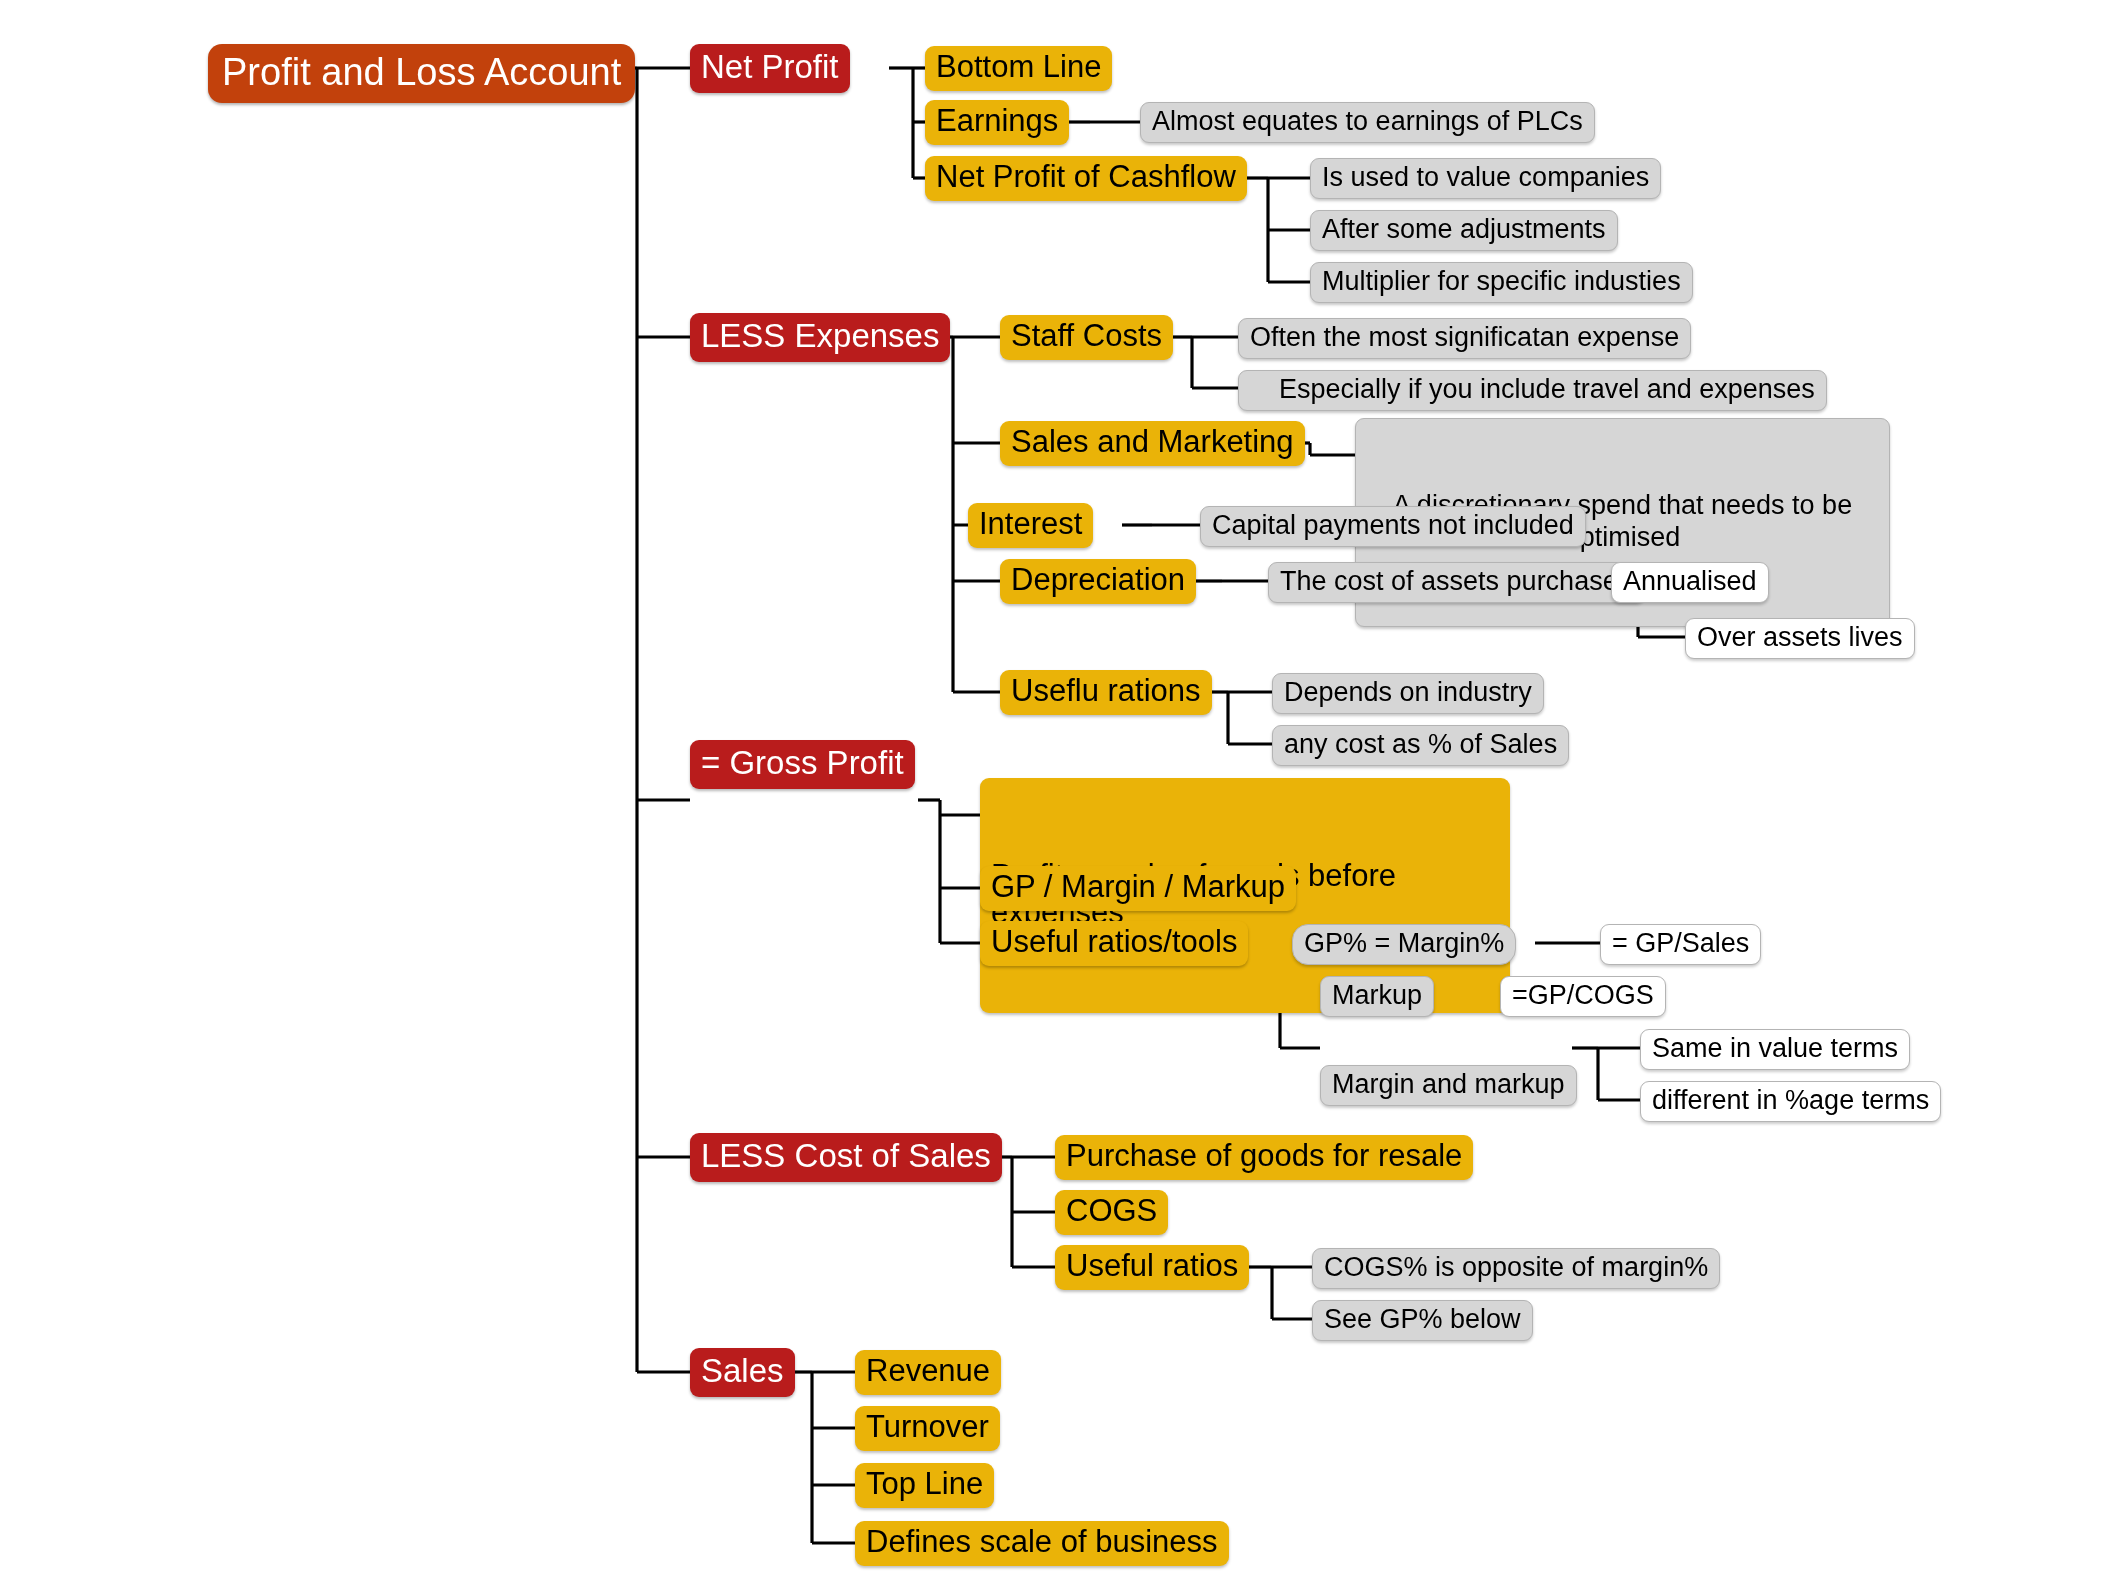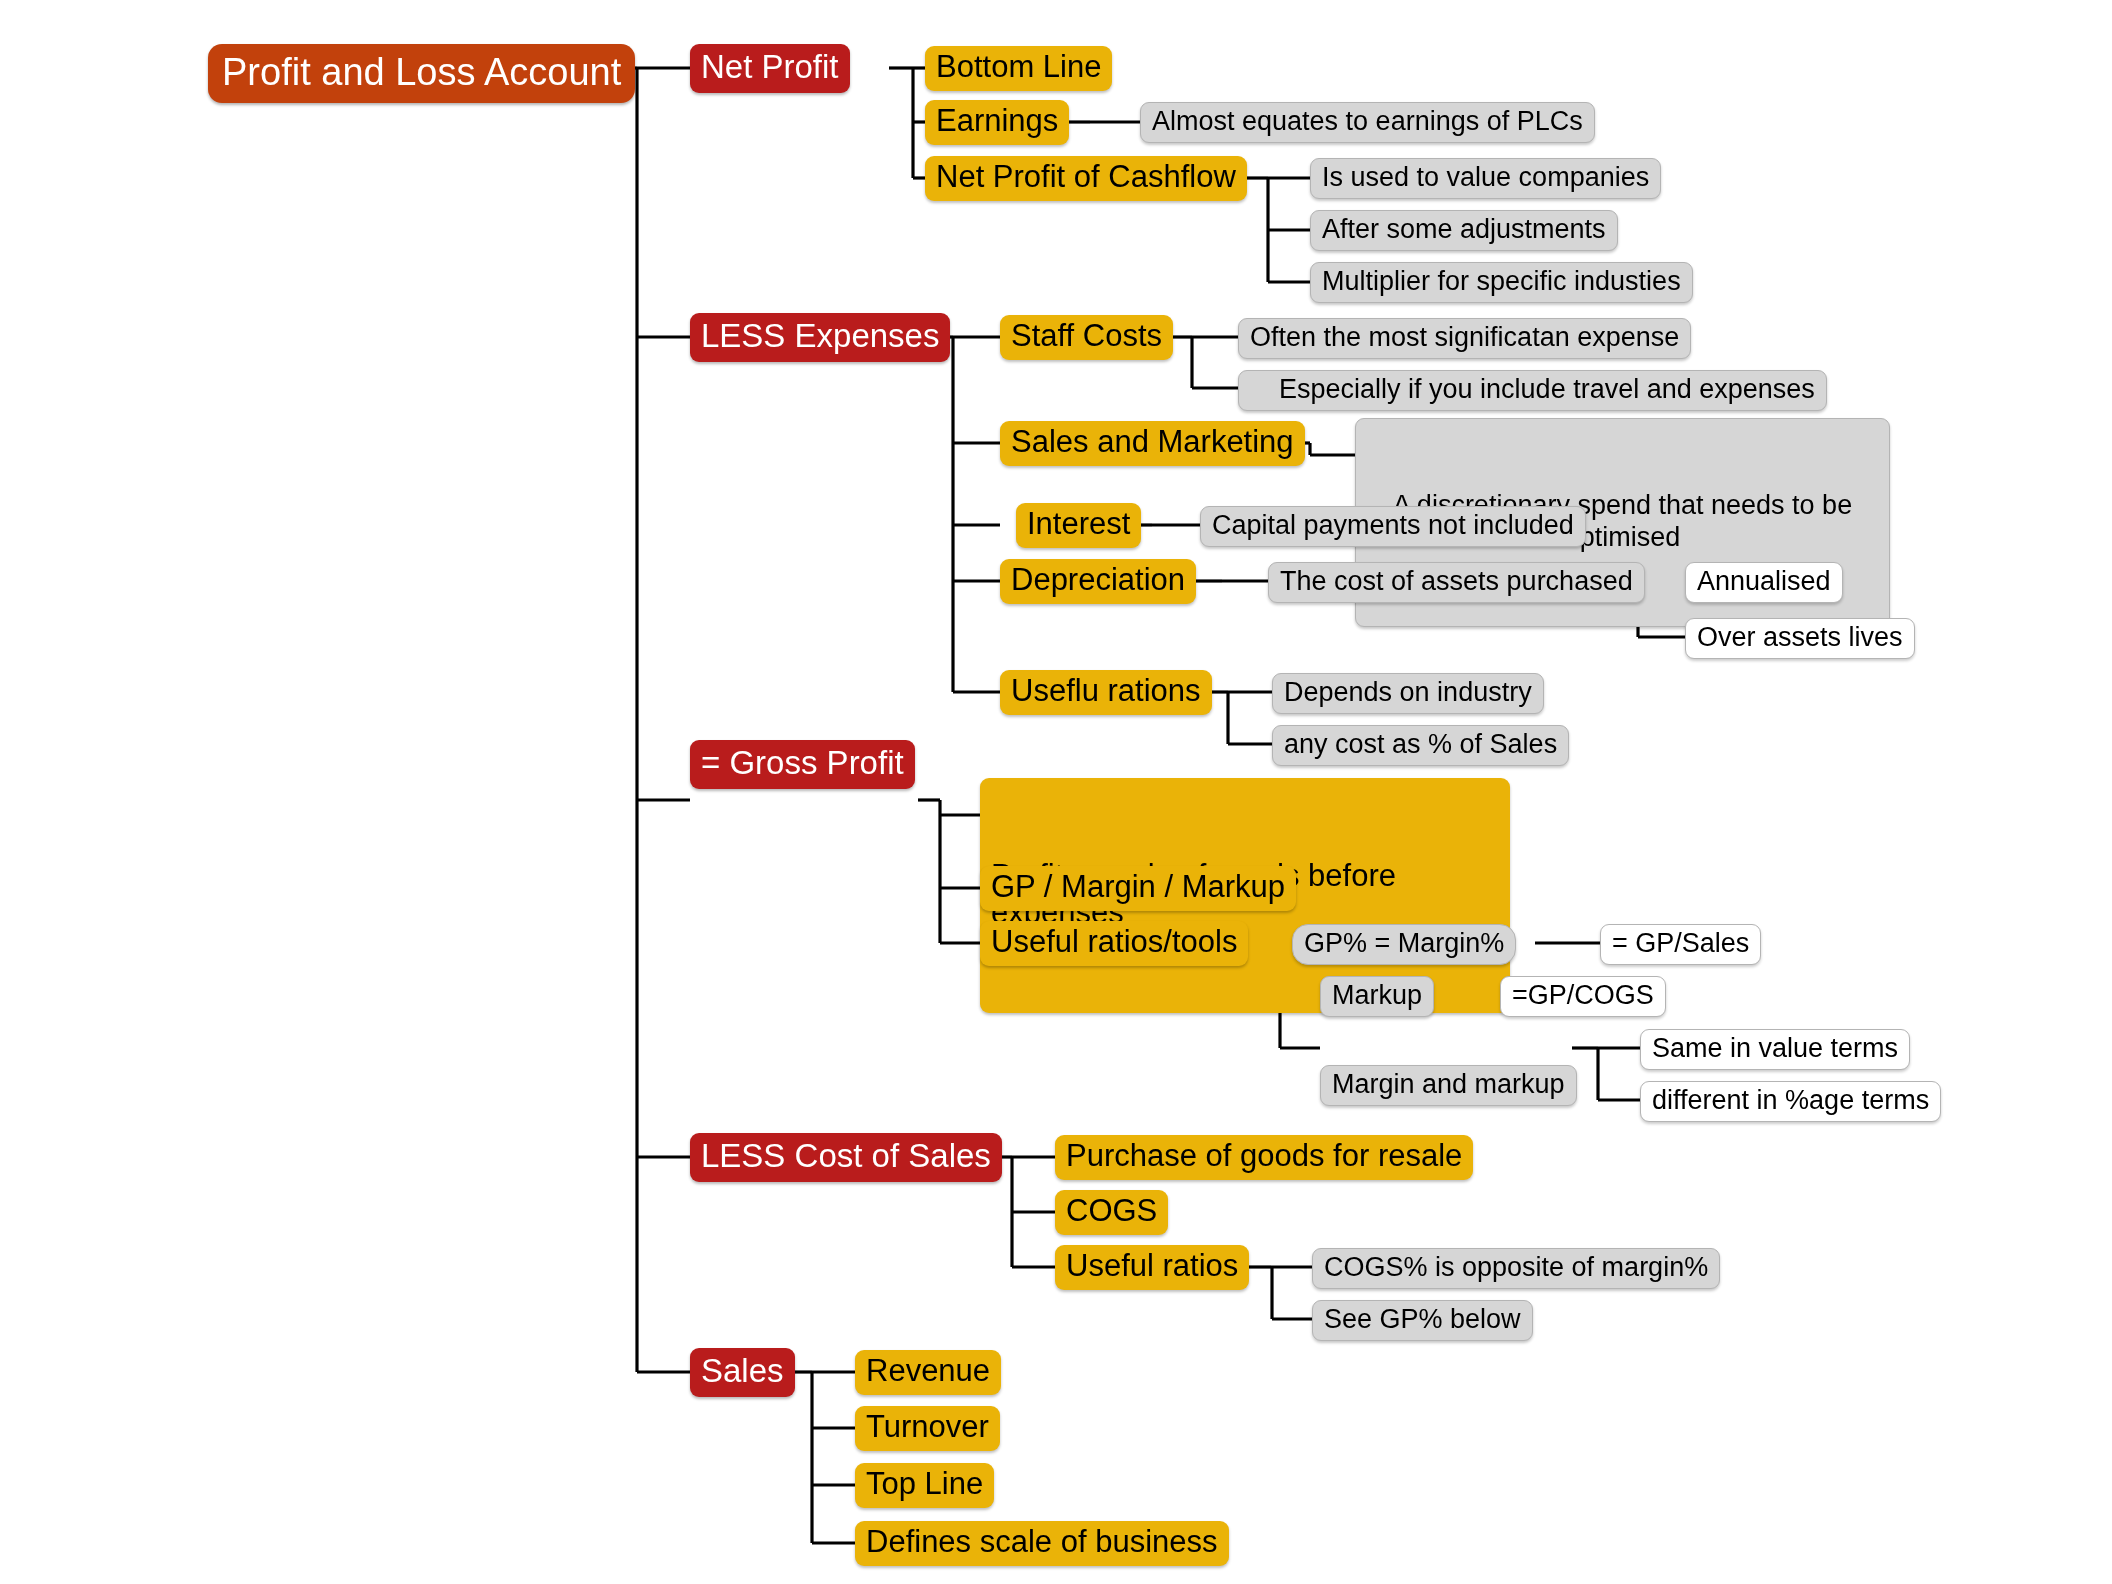--- a/index.html
+++ b/index.html
@@ -252,37 +252,37 @@
   </div>
 
   <div class="node n-l2" style="left:1000px; top:421px;">
     <span>Sales and Marketing</span>
   </div>
 
   <div class="node n-l3 n-multi center-txt" style="left:1355px; top:418px; width:535px;">
     <span class="wrap">A discretionary spend that needs to be optimised</span>
   </div>
 
-  <div class="node n-l2" style="left:1016px; top:503px;text-align:right;">
+  <div class="node n-l2" style="left:968px; top:503px;text-align:right;">
     <span>Interest</span>
   </div>
 
   <div class="node n-l3" style="left:1200px; top:506px;">
     <span>Capital payments not included</span>
   </div>
 
   <div class="node n-l2" style="left:1000px; top:559px;">
     <span>Depreciation</span>
   </div>
 
   <div class="node n-l3" style="left:1268px; top:562px;">
     <span>The cost of assets purchased</span>
   </div>
 
-  <div class="node n-l4" style="left:1685px; top:562px;">
+  <div class="node n-l4" style="left:1611px; top:562px;">
     <span>Annualised</span>
   </div>
 
   <div class="node n-l4" style="left:1685px; top:618px;">
     <span>Over assets lives</span>
   </div>
 
   <div class="node n-l2" style="left:1000px; top:670px;">
     <span>Useflu rations</span>
   </div>

